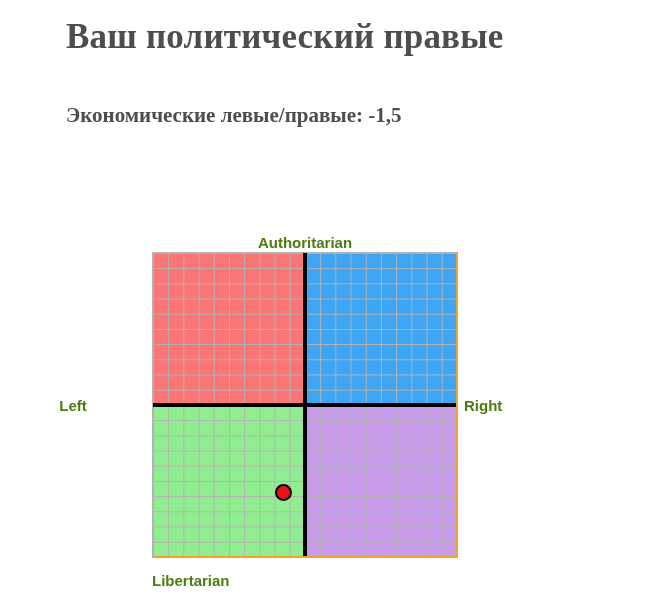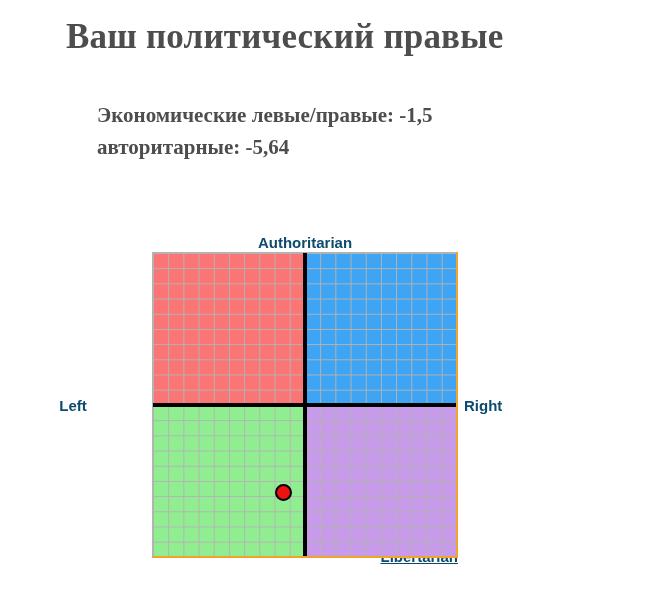--- a/index.html
+++ b/index.html
@@ -33,21 +33,20 @@
     left: 66px;
     top: 100px;
     font-family: "Liberation Serif", serif;
     font-weight: bold;
     font-size: 21px;
     line-height: 31.5px;
     color: #4d4d4d;
   }
   #score-block .score-line {
     white-space: nowrap;
-    margin-left: 31px;
   }
 
   
   #compass-wrap {
     position: absolute;
     left: 152px;
     top: 252px;
     width: 306px;
     height: 306px;
   }
@@ -109,56 +108,54 @@
     border: 2px solid #000000;
     box-sizing: border-box;
     z-index: 8;
   }
 
   .axis-label {
     position: absolute;
     font-family: "Liberation Sans", sans-serif;
     font-weight: bold;
     font-size: 15px;
-    color: #0c4a6e;
+    color: #4d7c0f;
     white-space: nowrap;
   }
   #label-authoritarian {
     left: 152px;
     top: 234px;
     width: 306px;
     text-align: center;
   }
   #label-libertarian {
     left: 152px;
-    top: 548px;
+    top: 572px;
     width: 306px;
-    text-align: right;
-    text-decoration: underline;
+    text-align: left;
   }
   #label-left {
     left: 0;
     top: 397px;
     width: 146px;
     text-align: center;
   }
   #label-right {
     left: 464px;
     top: 397px;
     text-align: left;
   }
 </style>
 </head>
 <body>
 
 <div id="page-title">Ваш политический правые</div>
 
 <div id="score-block">
   <div class="score-line">Экономические левые/правые: -1,5</div>
-  <div class="score-line">авторитарные: -5,64</div>
 </div>
 
 <div class="axis-label" id="label-authoritarian">Authoritarian</div>
 
 <div class="axis-label" id="label-left">Left</div>
 
 <div class="axis-label" id="label-right">Right</div>
 
 <div class="axis-label" id="label-libertarian">Libertarian</div>
 

